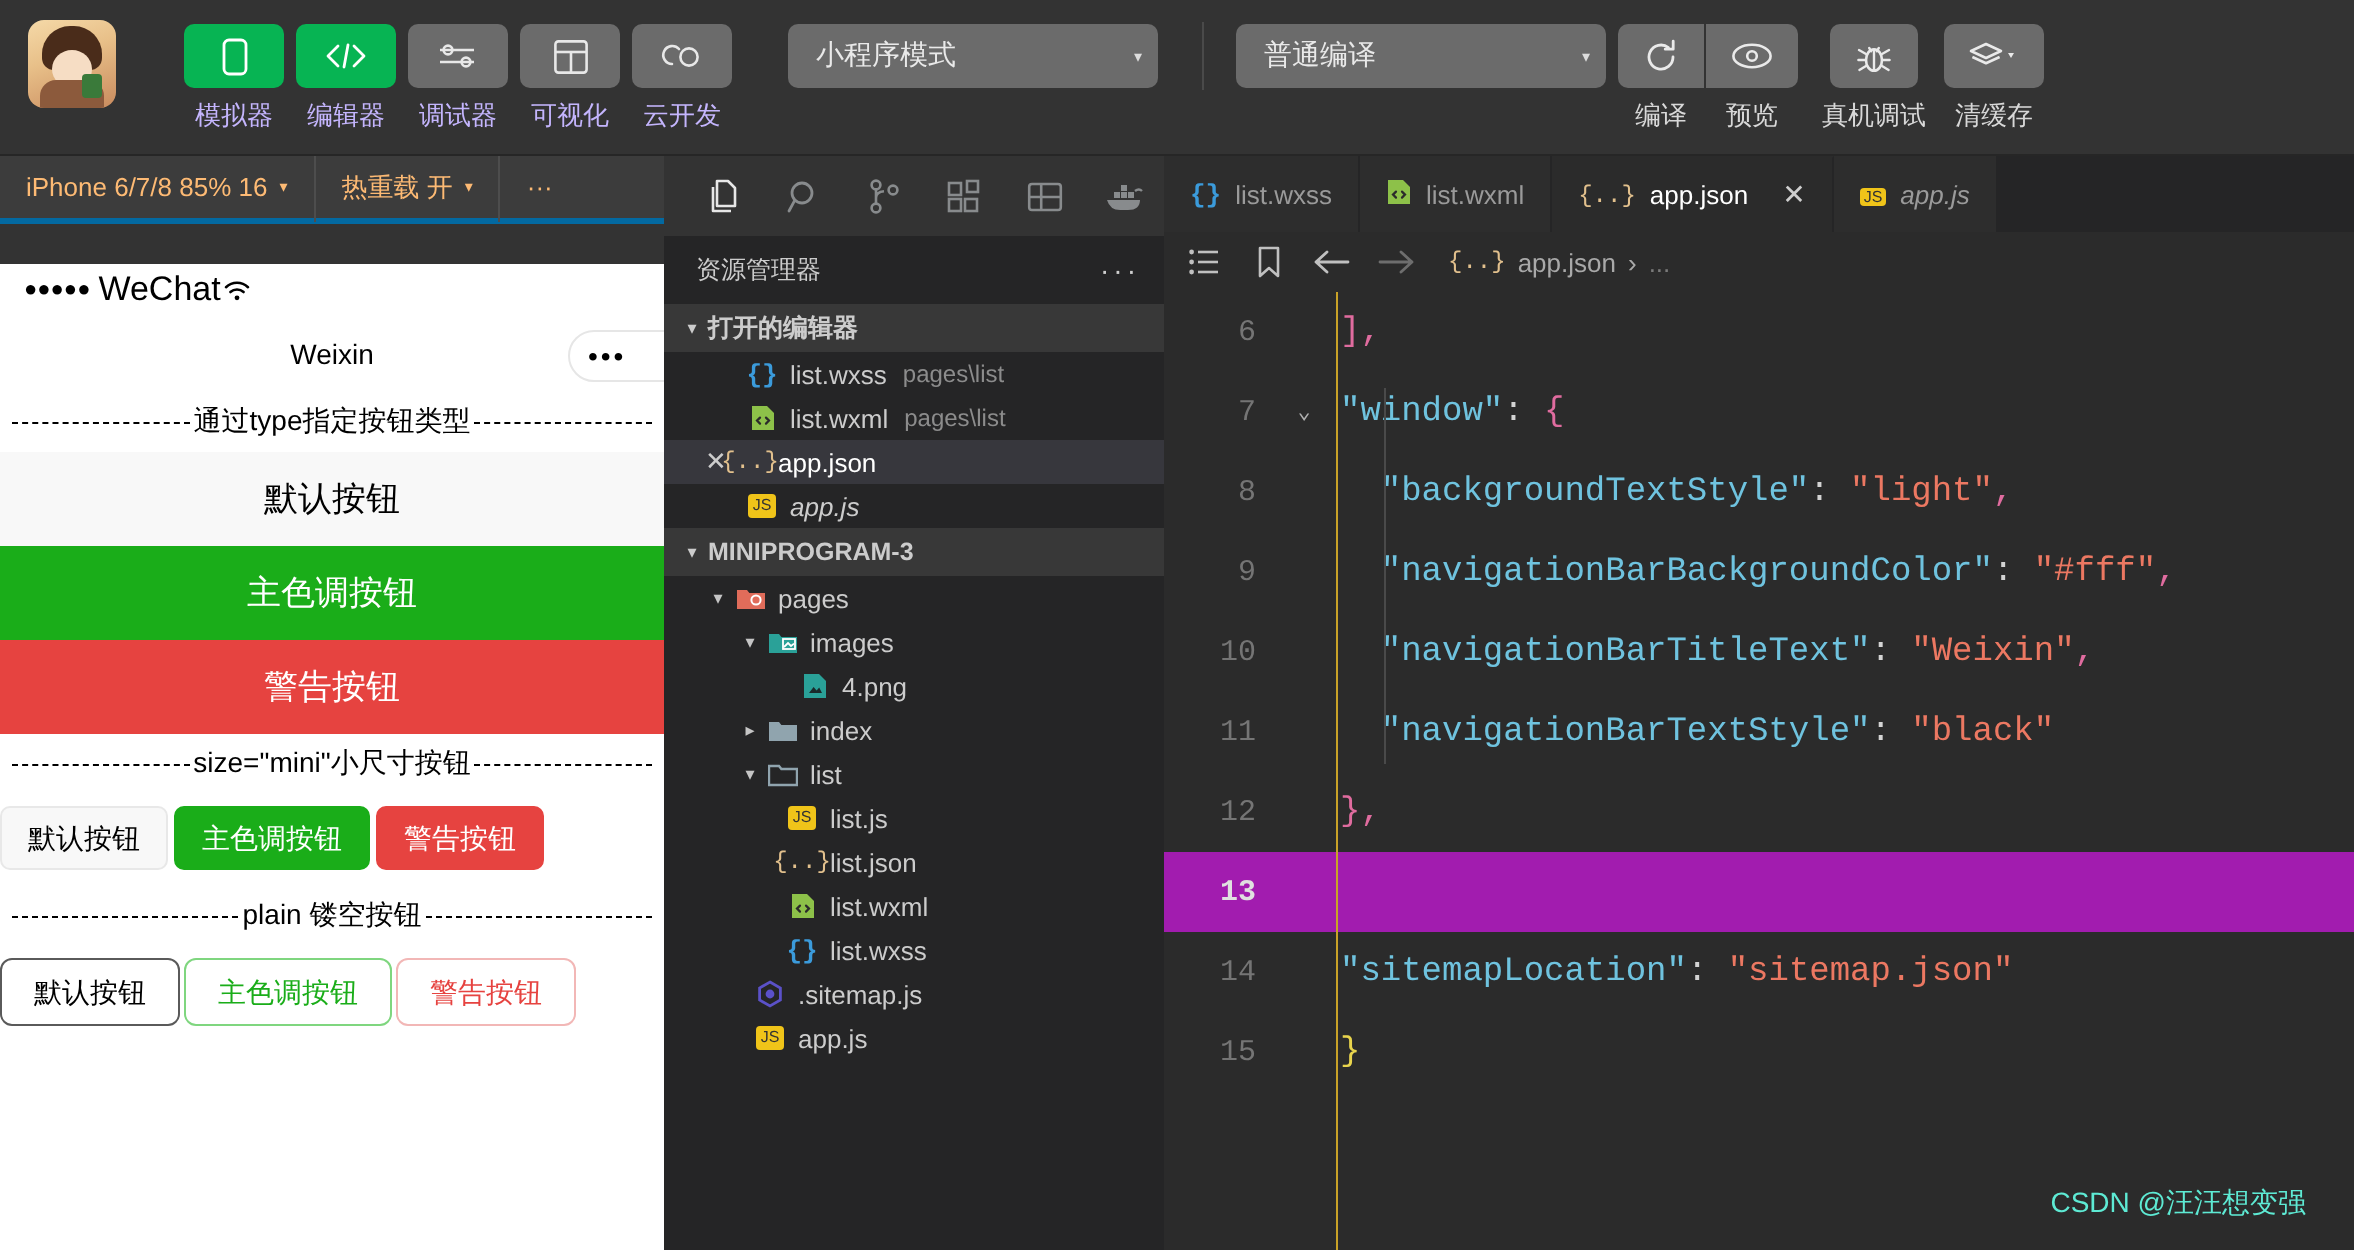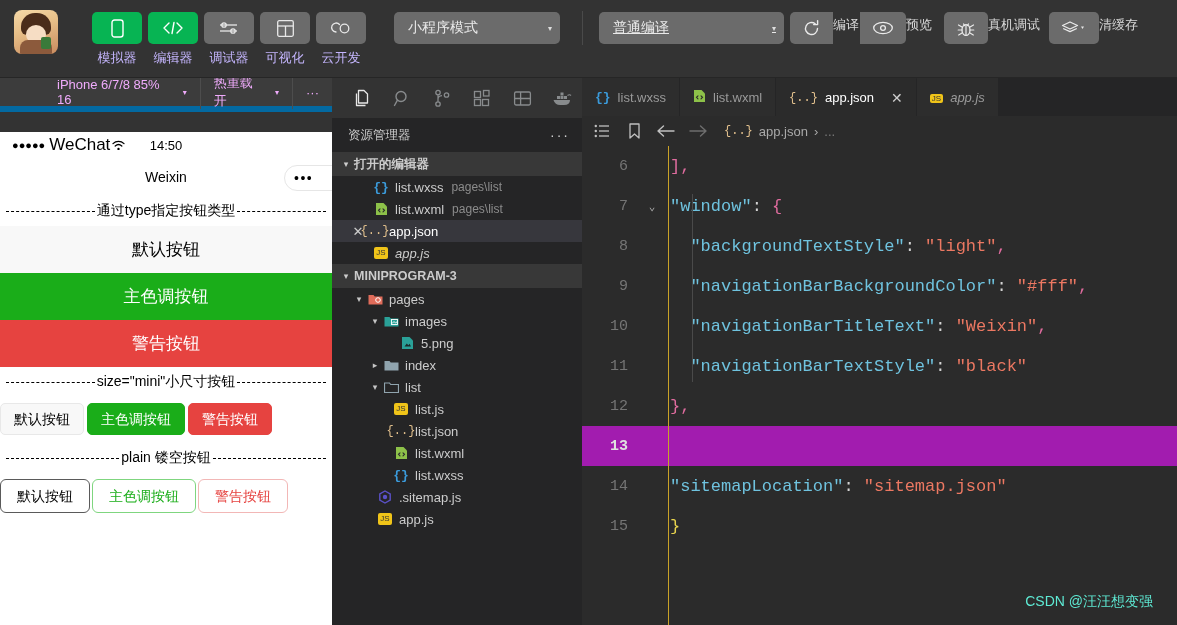--- a/index.html
+++ b/index.html
@@ -56,39 +56,39 @@
   }
 
   .tb-sep { width: 1px; height: 34px; background: #4a4a4a; margin: 11px 16px 0 22px; }
 
   .select-box {
     height: 32px; border-radius: 5px; background: #6b6b6b; margin-top: 12px;
     display: flex; align-items: center; color: #e9e9e9; font-size: 14px;
     padding: 0 8px 0 14px; cursor: pointer; position: relative;
   }
   .select-box .caret { margin-left: auto; font-size: 8px; color: #ddd; padding-left: 12px;}
-  #mode-select { width: 166px; margin-left: 22px; text-align: center; }
-  #compile-select { width: 185px; margin-left: 22px; text-decoration: underline; }
-
-  .icon-btn-col { display: flex; flex-direction: row; align-items: center; margin-left: 6px; }
+  #mode-select { width: 185px; margin-left: 22px; text-align: center; }
+  #compile-select { width: 185px; margin-left: 22px; }
+
+  .icon-btn-col { display: flex; flex-direction: column; align-items: center; margin-left: 6px; }
   .icon-btn {
     height: 32px; border-radius: 5px; background: #6b6b6b; margin-top: 12px;
     display: flex; align-items: center; justify-content: center;
     color: #eaeaea; cursor: pointer; padding: 0 12px;
   }
   .icon-btn-col .lbl { margin-top: 5px; font-size: 13px; color: #d8d8d8; white-space: nowrap; }
 
   
   .sim-panel {
     position: absolute; left: 0; top: 78px; width: 332px; height: 547px;
     background: #333333; overflow: hidden;
   }
   .sim-bar {
     height: 34px; display: flex; align-items: center; background: #3c3c3c;
-    color: #f0abfc; font-size: 13px; border-bottom: 6px solid #0369a1; padding-left: 44px;
+    color: #fdba74; font-size: 13px; border-bottom: 3px solid #0369a1;
   }
   .sim-bar .cell { padding: 0 13px; height: 34px; display: flex; align-items: center; cursor: pointer; }
   .sim-bar .div { width: 1px; height: 34px; background: #4d4d4d; }
   .sim-bar .caret { font-size: 8px; margin-left: 6px; }
 
   .sim-spacer { height: 20px; background: #333333; }
 
   .phone {
     width: 332px; height: 493px; background: #ffffff; overflow: hidden;
     font-family: "Liberation Sans", "DejaVu Sans", sans-serif;
@@ -401,21 +401,20 @@
         <div class="status-bar">
           <span class="dots">●●●●●</span>
           <span class="carrier">WeChat</span>
           <span class="wifi">
             <svg width="13" height="11" viewBox="0 0 13 11">
                 <path d="M1 3.6 A8 8 0 0 1 12 3.6" fill="none" stroke="#000" stroke-width="1.3" stroke-linecap="round"></path>
                 <path d="M3.2 6 A5 5 0 0 1 9.8 6" fill="none" stroke="#000" stroke-width="1.3" stroke-linecap="round"></path>
                 <circle cx="6.5" cy="8.9" r="1.2" fill="#000"></circle>
               </svg>
           </span>
-          <span class="time">14:50</span>
         </div>
       </div>
 
       <div class="nav-bar">
         <span class="nav-title">Weixin</span>
         <div class="capsule">
           <span class="d3">•••</span>
         </div>
       </div>
 
@@ -578,21 +577,21 @@
         <span class="fname">images</span>
       </div>
 
       <div class="row" style="padding-left:66px;">
         <span class="fi">
           <svg width="13" height="14" viewBox="0 0 13 14">
               <path d="M1 1 h7.5 l3.5 3.5 v8.5 h-11 z" fill="#2aa198"></path>
               <path d="M3.5 10.5 L5.8 7.5 L7.3 9.2 L8.6 7.8 L10 10.5 z" fill="#1a2b2b"></path>
             </svg>
         </span>
-        <span class="fname">5.png</span>
+        <span class="fname">4.png</span>
       </div>
 
       <div class="row" style="padding-left:36px;">
         <span class="tw">▸</span>
         <span class="fi">
           <svg width="15" height="13" viewBox="0 0 15 13">
               <path d="M0.5 2 h5 l1.2 1.5 h7.8 v8 h-14 z" fill="#90a4ae"></path>
             </svg>
         </span>
         <span class="fname">index</span>

